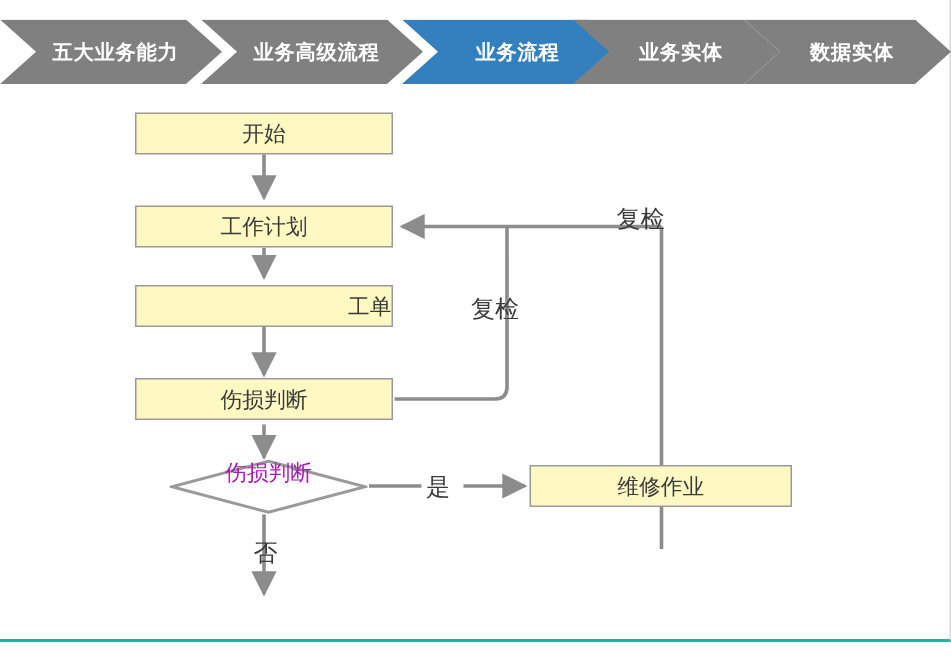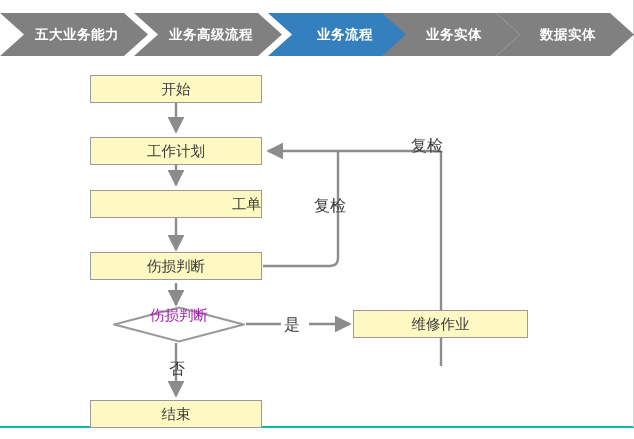--- a/index.html
+++ b/index.html
@@ -133,23 +133,20 @@
       <svg width="132" height="37" viewBox="0 0 132 37">
         <polygon points="66,1.5 130.5,18.5 66,35.5 1.5,18.5" fill="#ffffff" stroke="#9a9a9a" stroke-width="2"></polygon>
       </svg>
       <span class="dlabel">伤损判断</span>
     </div>
 
     <div class="node" style="left:353px;top:254px;width:175px;height:28px;">
       <span>维修作业</span>
     </div>
 
-    <div class="node" style="left:90px;top:344px;width:172px;height:28px;">
-      <span>结束</span>
-    </div>
 
     <div class="edgelabel" style="left:314px;top:140px;">
       <span>复检</span>
     </div>
 
     <div class="edgelabel" style="left:411px;top:80px;">
       <span>复检</span>
     </div>
 
     <div class="edgelabel" style="left:284px;top:259px;">

